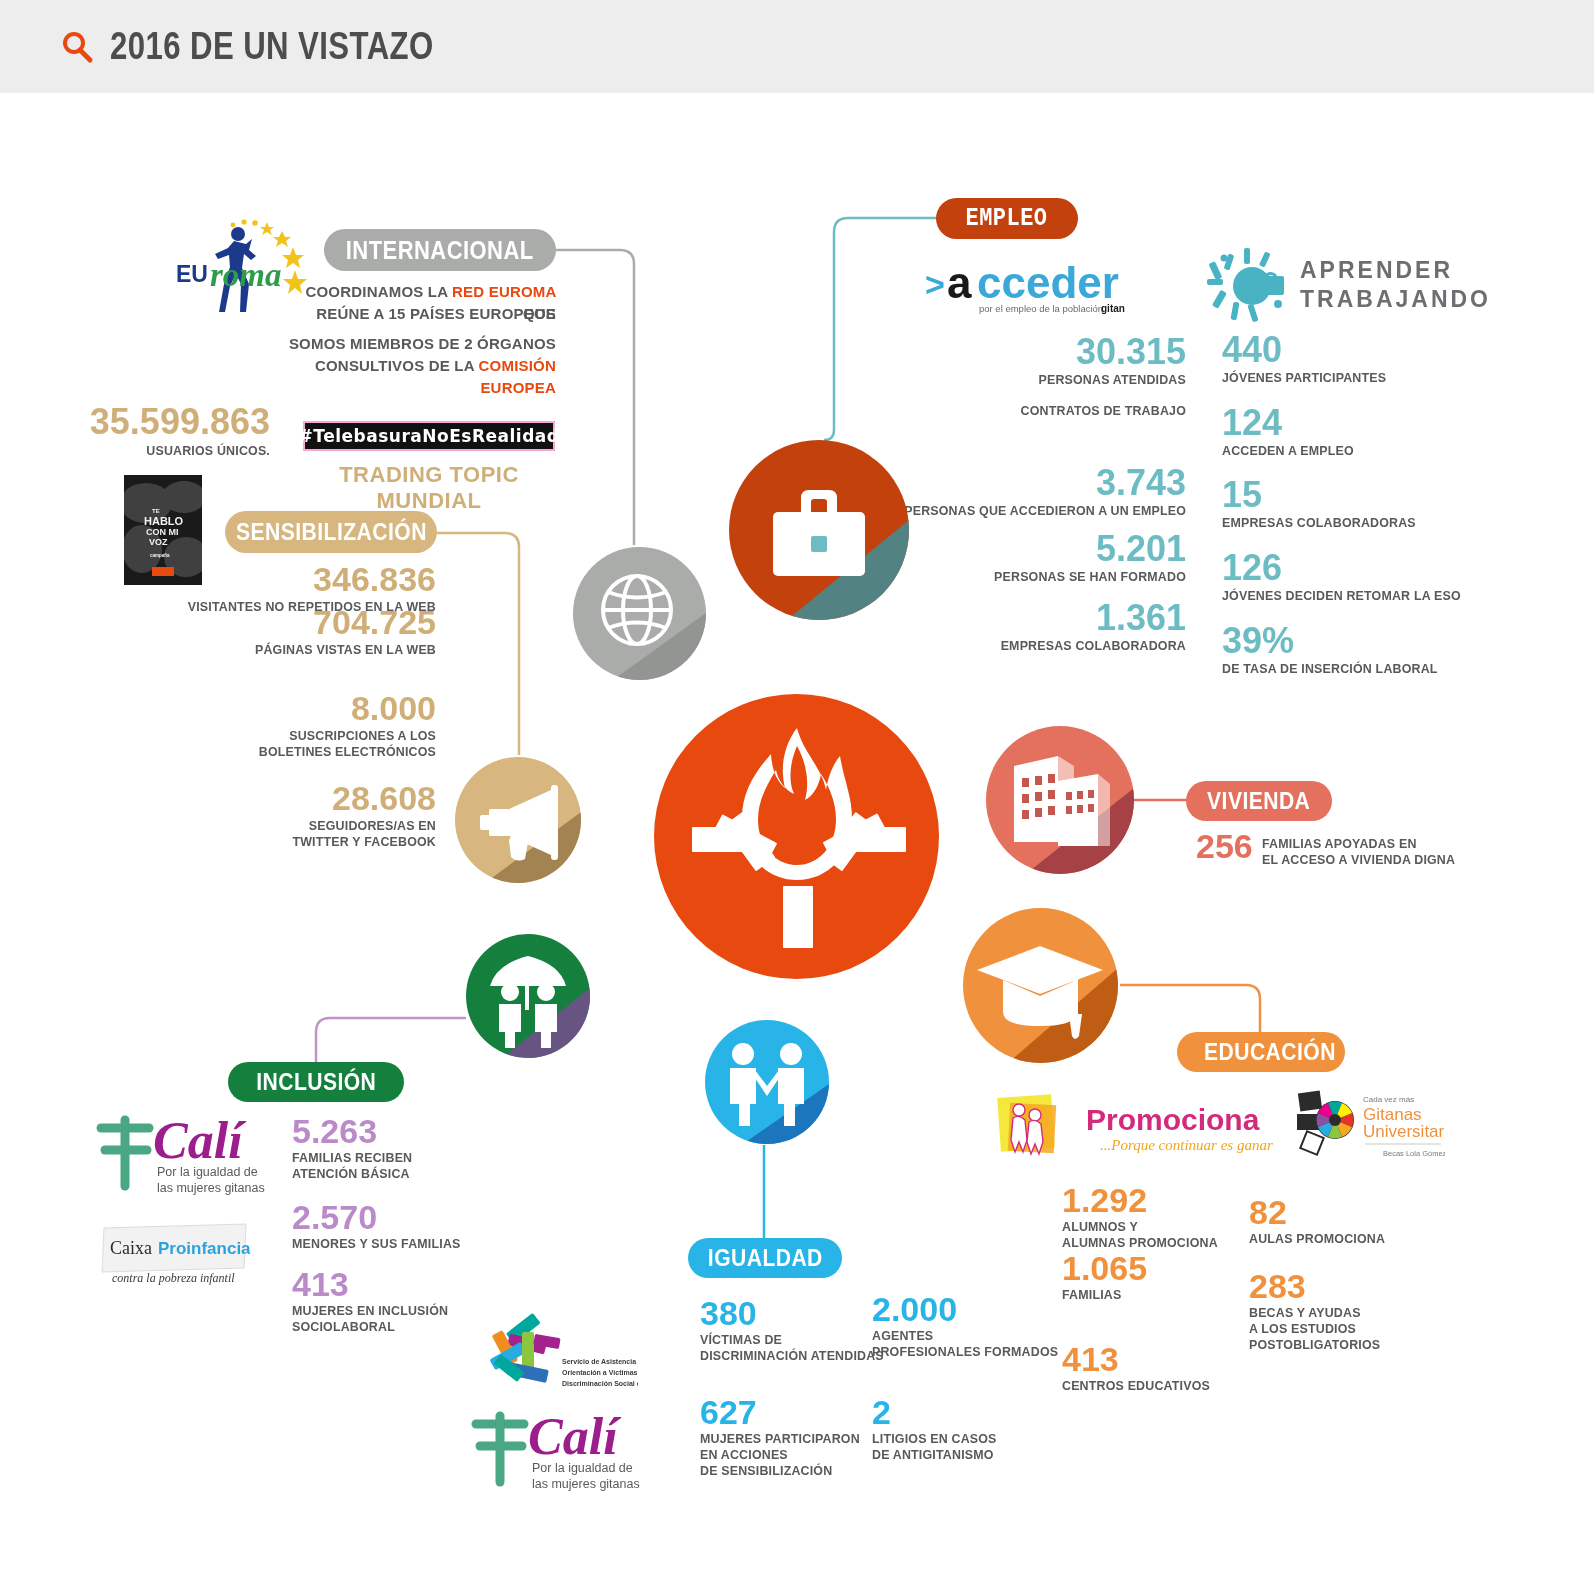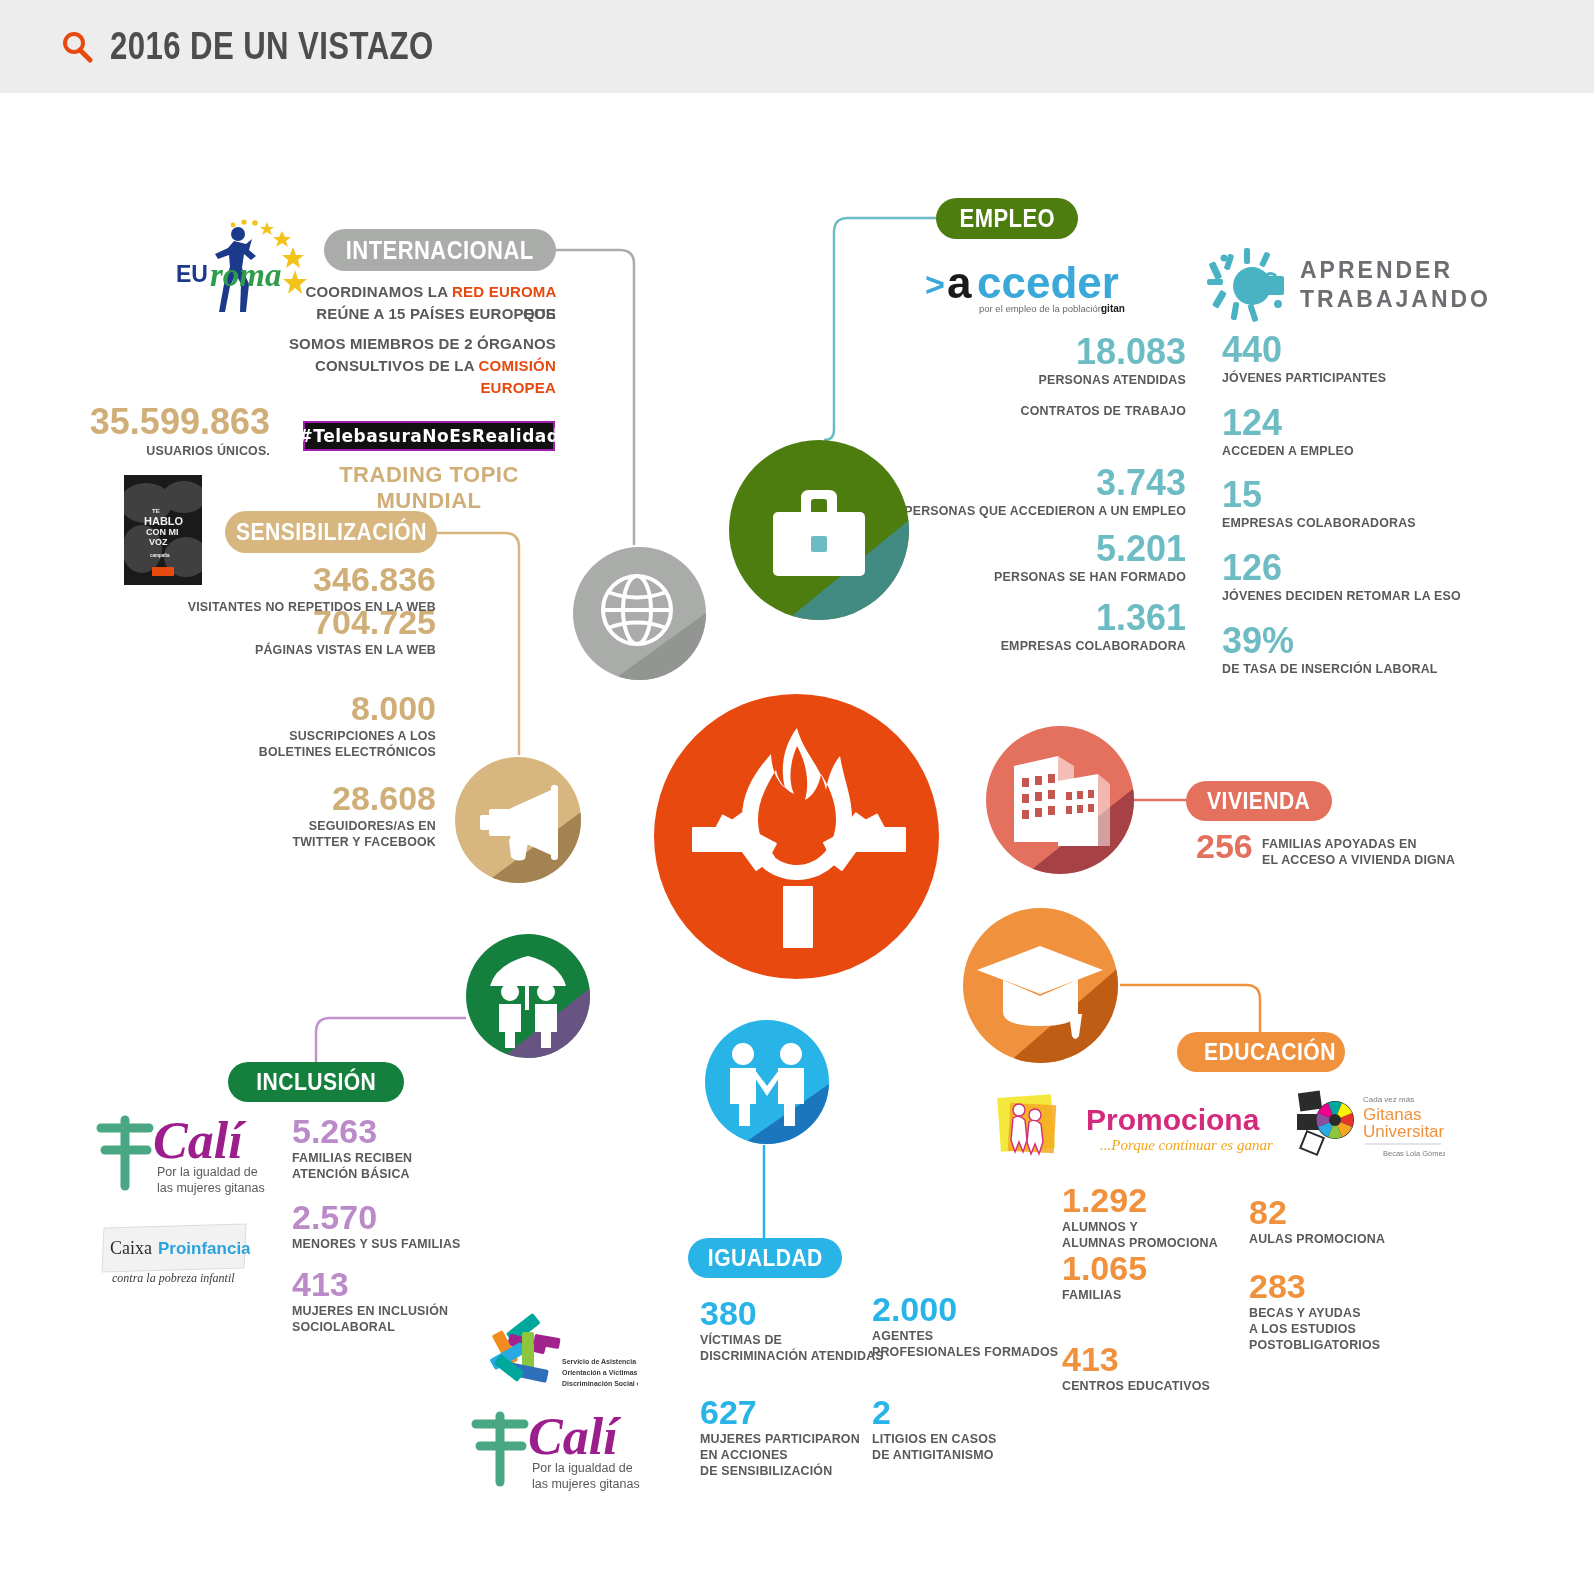--- a/index.html
+++ b/index.html
@@ -51,21 +51,21 @@
 
   .conn { position: absolute; }
 
   
   .circ { position: absolute; border-radius: 50%; overflow: hidden; }
   .circ svg { position: absolute; left: 0; top: 0; }
 
   
   .c-int { background: #a9aca9; }
   .c-sen { background: #d7b67f; }
-  .c-emp { background: #4d7c0f; }
+  .c-emp { background: #c2410c; font-family: Liberation Mono, monospace; }
   .c-viv { background: #e4705e; }
   .c-edu { background: #f0913d; }
   .c-inc { background: #15803d; }
   .c-igu { background: #29b4e8; }
 
   .t-sen { color: #cfae78; }
   .t-emp { color: #6dbcc4; }
   .t-viv { color: #e4705e; }
   .t-edu { color: #f0913d; }
   .t-inc { color: #bb8ac9; }
@@ -78,21 +78,21 @@
     line-height: 1.45; letter-spacing: 0.2px;
   }
   .intl-text em { font-style: normal; color: #e8490f; }
 
   
   .hashbar {
     position: absolute; background: #111; color: #fff;
     font-family: "DejaVu Sans", sans-serif;
     font-weight: bold; display:flex; align-items:center; justify-content:center;
     letter-spacing: 0.5px;
-    border: 2px solid #a21caf;
+    border: 2px solid #f9a8d4;
   }
   .poster {
     position: absolute; background: #84cc16; overflow: hidden; text-decoration: underline;
   }
 </style>
 </head>
 <body>
 
 <div class="canvas">
 
@@ -282,21 +282,21 @@
     <svg width="200" height="58" viewBox="0 0 200 58">
       <text x="0" y="36" font-family="Liberation Sans, sans-serif" font-size="34" font-weight="bold" fill="#3aa8d8">&gt;</text>
       <text x="22" y="38" font-family="Liberation Sans, sans-serif" font-size="44" font-weight="bold" fill="#1a1a1a">a</text>
       <text x="52" y="38" font-family="Liberation Sans, sans-serif" font-size="44" font-weight="bold" fill="#3aa8d8">cceder</text>
       <text x="54" y="52" font-family="Liberation Sans, sans-serif" font-size="9.5" fill="#6b6b6b">por el empleo de la población </text>
       <text x="176" y="52" font-family="Liberation Sans, sans-serif" font-size="10" font-weight="bold" fill="#1a1a1a">gitana</text>
     </svg>
   </div>
 
   <div class="abs ta-r" style="left:820px;top:335px;width:366px;">
-    <div class="stat-num t-emp" style="font-size:36px;">18.083</div>
+    <div class="stat-num t-emp" style="font-size:36px;">30.315</div>
     <div class="stat-lab" style="margin-top:3px;">PERSONAS ATENDIDAS</div>
   </div>
   <div class="abs ta-r" style="left:820px;top:400px;width:366px;">
     <div class="stat-lab" style="margin-top:3px;">CONTRATOS DE TRABAJO</div>
   </div>
   <div class="abs ta-r" style="left:820px;top:466px;width:366px;">
     <div class="stat-num t-emp" style="font-size:36px;">3.743</div>
     <div class="stat-lab" style="margin-top:3px;">PERSONAS QUE ACCEDIERON A UN EMPLEO</div>
   </div>
   <div class="abs ta-r" style="left:820px;top:532px;width:366px;">

